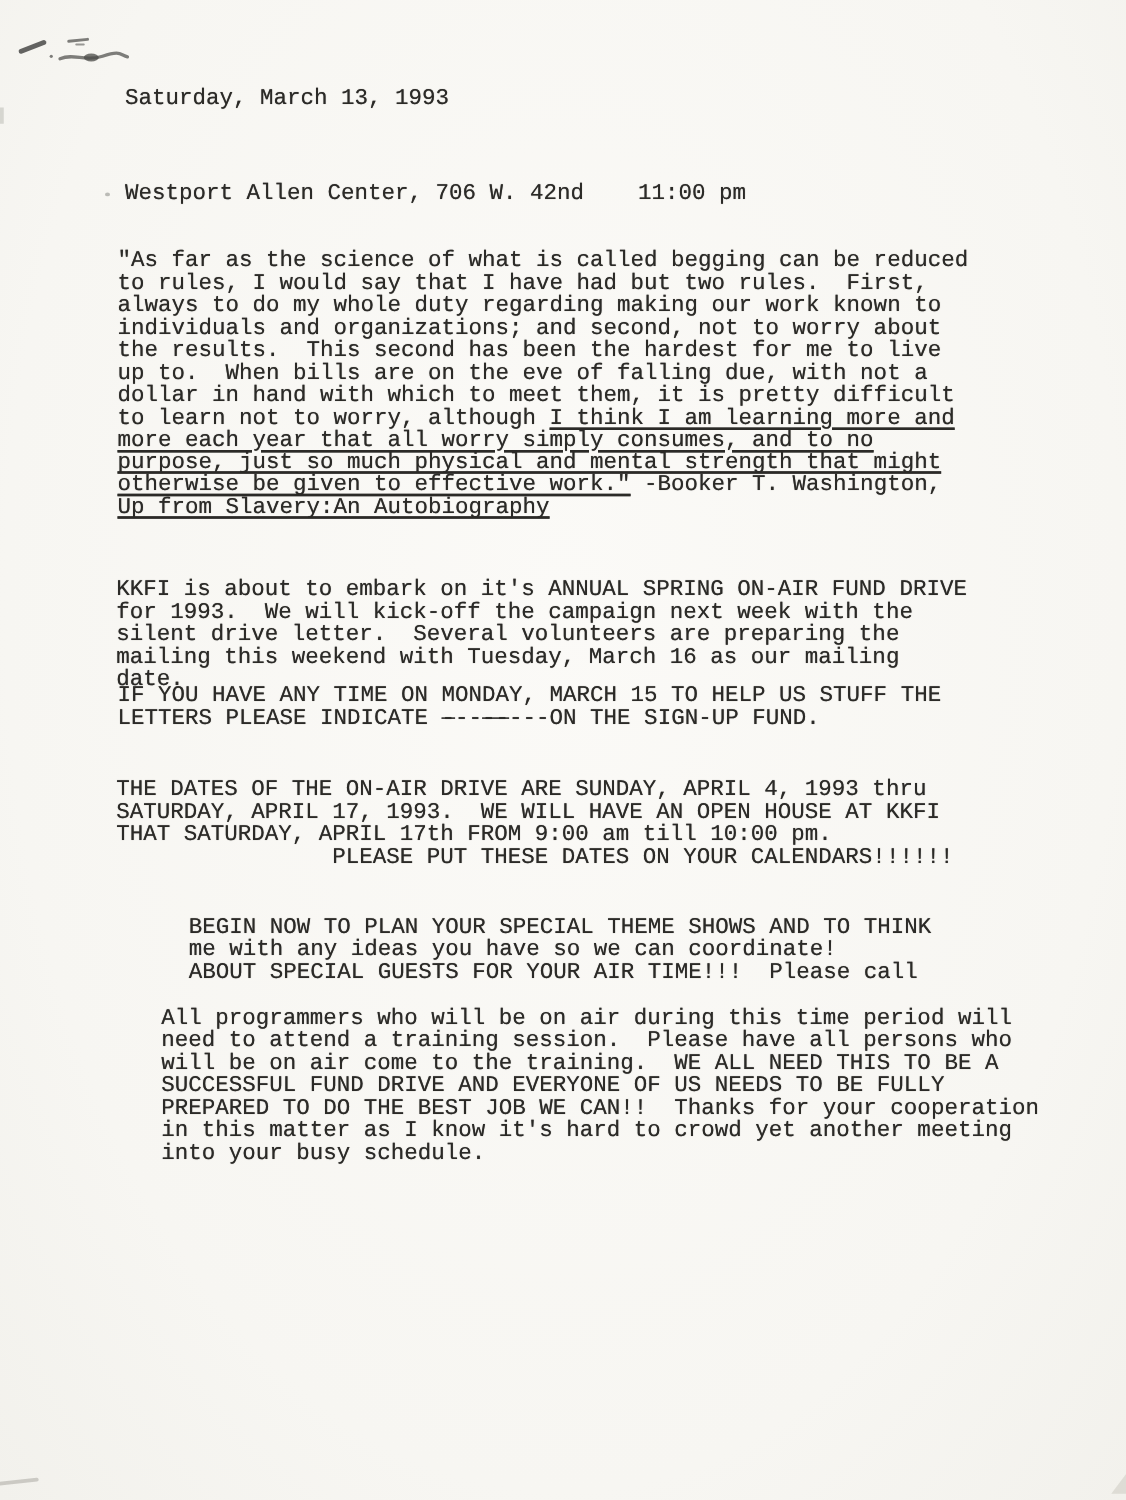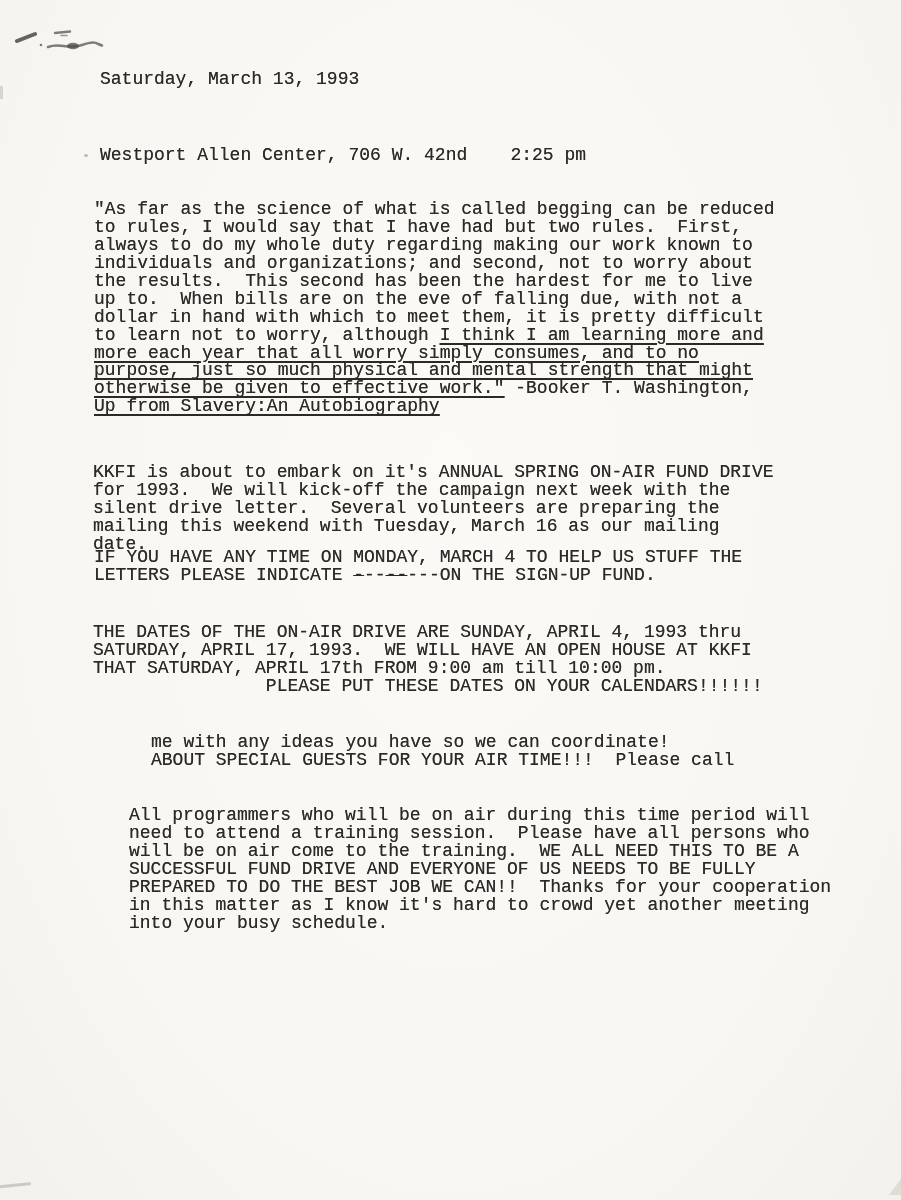--- a/index.html
+++ b/index.html
@@ -75,31 +75,31 @@
       <path d="M51,8.5 L57,8.5" stroke-width="1.6" opacity="0.55"></path>
       <circle cx="31" cy="18" r="1.3" fill="#2c2c2a" stroke="none" opacity="0.7"></circle>
       <path d="M38,20 C50,15 57,23 72,18 S 86,17 92,18.5" stroke-width="2.6" opacity="0.7"></path>
       <ellipse cx="63" cy="19" rx="6" ry="3.2" fill="#2c2c2a" stroke="none" opacity="0.75"></ellipse>
     </g>
   </svg>
 
   <div class="para" id="p-date"><div class="line"><span>Saturday, March 13, 1993</span></div></div>
 
 
-  <div class="para" id="p-venue"><div class="line"><span>Westport Allen Center, 706 W. 42nd    2:25 pm</span></div></div>
+  <div class="para" id="p-venue"><div class="line"><span>Westport Allen Center, 706 W. 42nd    11:00 pm</span></div></div>
 
   <div class="para" id="p-quote"><div class="line"><span>"As far as the science of what is called begging can be reduced</span></div><div class="line"><span>to rules, I would say that I have had but two rules.  First,</span></div><div class="line"><span>always to do my whole duty regarding making our work known to</span></div><div class="line"><span>individuals and organizations; and second, not to worry about</span></div><div class="line"><span>the results.  This second has been the hardest for me to live</span></div><div class="line"><span>up to.  When bills are on the eve of falling due, with not a</span></div><div class="line"><span>dollar in hand with which to meet them, it is pretty difficult</span></div><div class="line"><span>to learn not to worry, although </span><span class="u">I think I am learning more and</span></div><div class="line"><span class="u">more each year that all worry simply consumes, and to no</span></div><div class="line"><span class="u">purpose, just so much physical and mental strength that might</span></div><div class="line"><span class="u">otherwise be given to effective work."</span><span> -Booker T. Washington,</span></div><div class="line"><span class="u">Up from Slavery:An Autobiography</span></div></div>
 
   <div class="para" id="p-kkfi"><div class="line"><span>KKFI is about to embark on it's ANNUAL SPRING ON-AIR FUND DRIVE</span></div><div class="line"><span>for 1993.  We will kick-off the campaign next week with the</span></div><div class="line"><span>silent drive letter.  Several volunteers are preparing the</span></div><div class="line"><span>mailing this weekend with Tuesday, March 16 as our mailing</span></div><div class="line"><span>date.</span></div></div>
 
-  <div class="para" id="p-stuffing"><div class="line"><span>IF YOU HAVE ANY TIME ON MONDAY, MARCH 4 TO HELP US STUFF THE</span></div><div class="line"><span>LETTERS PLEASE INDICATE </span><span class="strike">-</span><span>--</span><span class="strike">--</span><span>---</span><span>ON THE SIGN-UP FUND.</span></div></div>
+  <div class="para" id="p-stuffing"><div class="line"><span>IF YOU HAVE ANY TIME ON MONDAY, MARCH 15 TO HELP US STUFF THE</span></div><div class="line"><span>LETTERS PLEASE INDICATE </span><span class="strike">-</span><span>--</span><span class="strike">--</span><span>---</span><span>ON THE SIGN-UP FUND.</span></div></div>
 
   <div class="para" id="p-dates"><div class="line"><span>THE DATES OF THE ON-AIR DRIVE ARE SUNDAY, APRIL 4, 1993 thru</span></div><div class="line"><span>SATURDAY, APRIL 17, 1993.  WE WILL HAVE AN OPEN HOUSE AT KKFI</span></div><div class="line"><span>THAT SATURDAY, APRIL 17th FROM 9:00 am till 10:00 pm.</span></div><div class="line"><span>                PLEASE PUT THESE DATES ON YOUR CALENDARS!!!!!!</span></div></div>
 
-  <div class="para" id="p-begin"><div class="line"><span>me with any ideas you have so we can coordinate!</span></div><div class="line"><span>ABOUT SPECIAL GUESTS FOR YOUR AIR TIME!!!  Please call</span></div></div>
+  <div class="para" id="p-begin"><div class="line"><span>BEGIN NOW TO PLAN YOUR SPECIAL THEME SHOWS AND TO THINK</span></div><div class="line"><span>me with any ideas you have so we can coordinate!</span></div><div class="line"><span>ABOUT SPECIAL GUESTS FOR YOUR AIR TIME!!!  Please call</span></div></div>
 
   <div class="para" id="p-training"><div class="line"><span>All programmers who will be on air during this time period will</span></div><div class="line"><span>need to attend a training session.  Please have all persons who</span></div><div class="line"><span>will be on air come to the training.  WE ALL NEED THIS TO BE A</span></div><div class="line"><span>SUCCESSFUL FUND DRIVE AND EVERYONE OF US NEEDS TO BE FULLY</span></div><div class="line"><span>PREPARED TO DO THE BEST JOB WE CAN!!  Thanks for your cooperation</span></div><div class="line"><span>in this matter as I know it's hard to crowd yet another meeting</span></div><div class="line"><span>into your busy schedule.</span></div></div>
 
   <div class="speck-westport"></div>
   <div class="speck-edge"></div>
   <div class="edge-slash"></div>
   <div class="corner-br"></div>
 
 </div>
 

